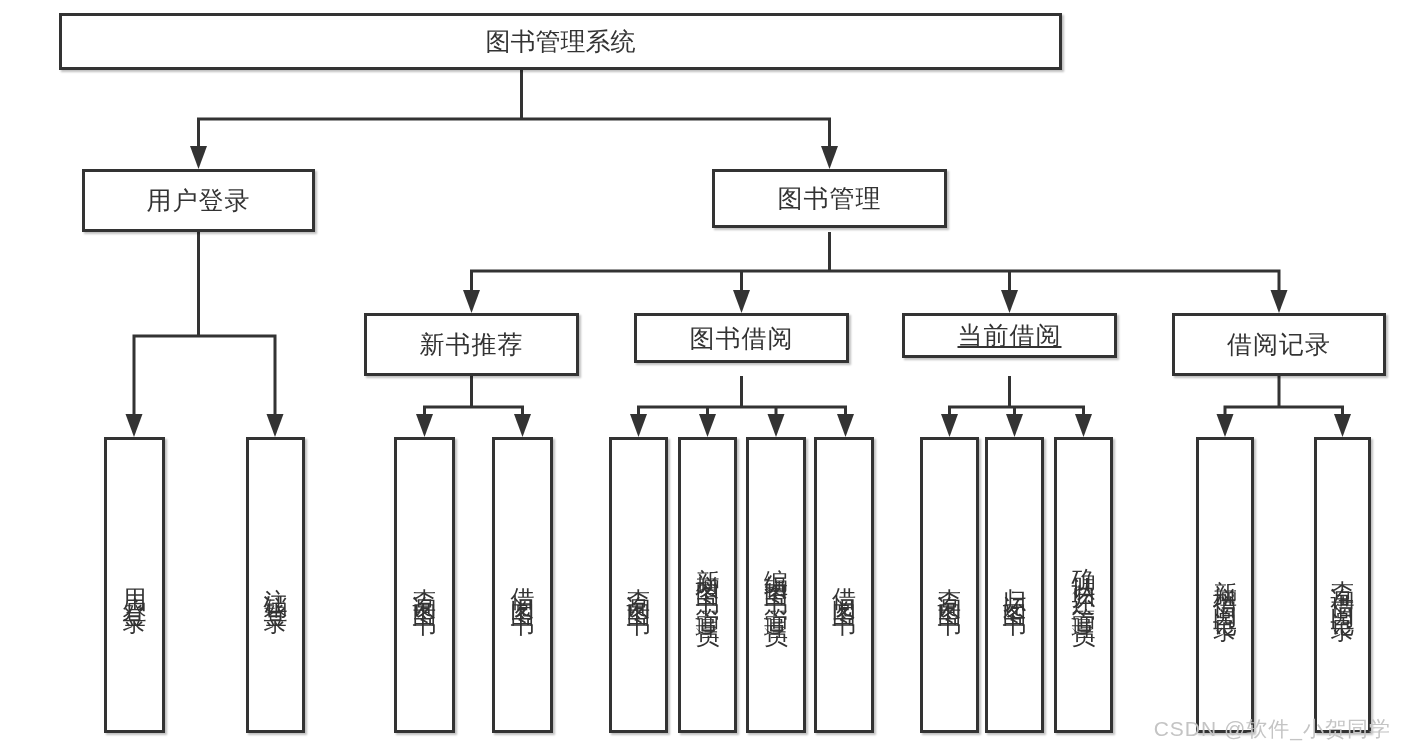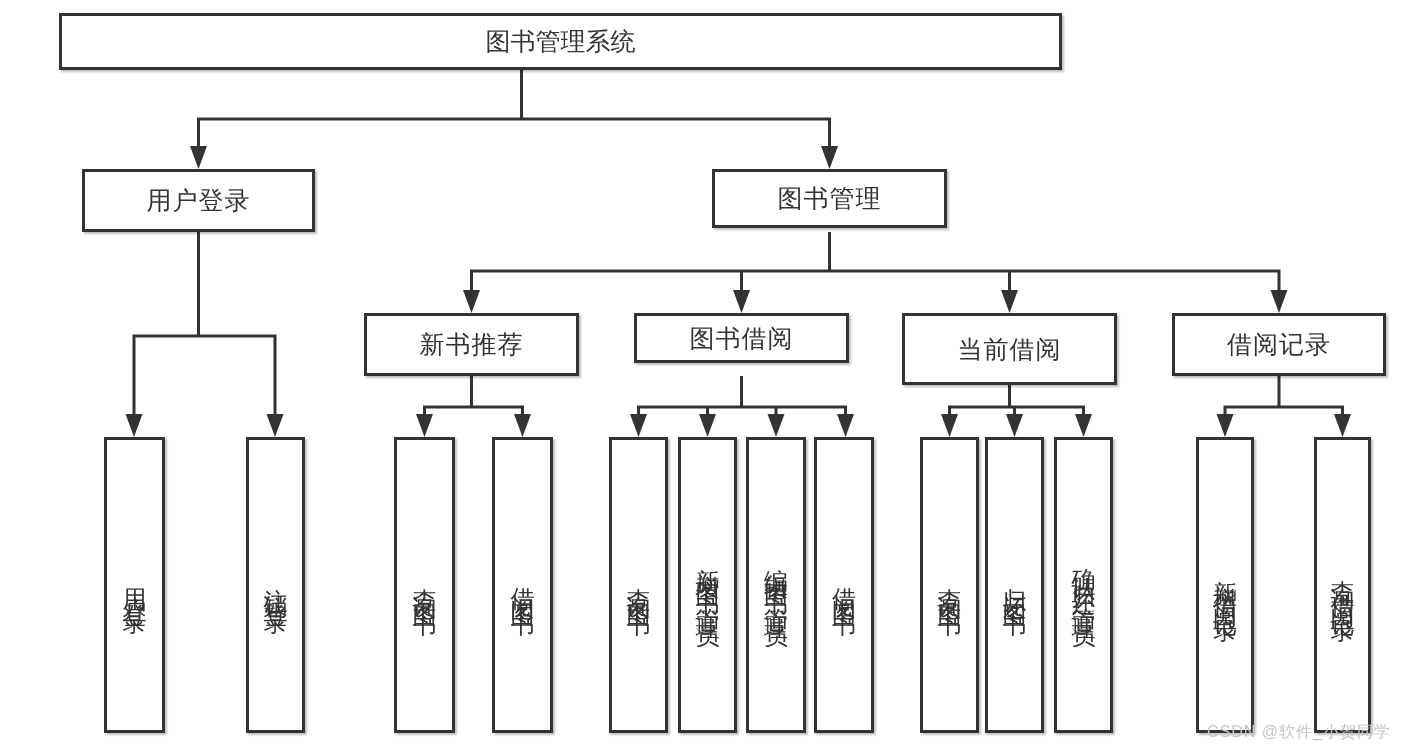--- a/index.html
+++ b/index.html
@@ -32,21 +32,21 @@
     display:block;
     writing-mode:vertical-lr;
     text-orientation:mixed;
     font-size:24px;
     letter-spacing:8px;
     line-height:1;
   }
   .watermark{
     position:absolute;
     right:14px;bottom:4px;
-    font-size:16px;
+    font-size:21px;
     color:var(--watermark,#c4c4c4);
     letter-spacing:1px;
     white-space:nowrap;
     margin-top:44px;
   }
 </style>
 </head>
 <body>
 
 <div id="canvas">
@@ -90,21 +90,21 @@
     </g>
   </svg>
 
   <div class="node root" style="left:20px;top:13px;width:1003px;height:57px;margin-left:39px;">图书管理系统</div>
 
   <div class="node hnode" style="left:82px;top:169px;width:233px;height:63px;">用户登录</div>
   <div class="node hnode" style="left:712px;top:169px;width:235px;height:59px;">图书管理</div>
 
   <div class="node hnode" style="left:364px;top:313px;width:215px;height:63px;">新书推荐</div>
   <div class="node hnode" style="left:634px;top:313px;width:215px;height:50px;">图书借阅</div>
-  <div class="node hnode" style="left:902px;top:313px;width:215px;height:72px;">当前借阅</div>
+  <div class="node hnode" style="left:902px;top:313px;width:215px;height:45px;text-decoration:underline;">当前借阅</div>
   <div class="node hnode" style="left:1172px;top:313px;width:214px;height:63px;">借阅记录</div>
 
   <div class="node leaf" style="left:104px;top:437px;width:61px;height:296px;">
     <span>用户登录</span>
   </div>
   <div class="node leaf" style="left:246px;top:437px;width:59px;height:296px;">
     <span>注销登录</span>
   </div>
 
   <div class="node leaf" style="left:394px;top:437px;width:61px;height:296px;">

